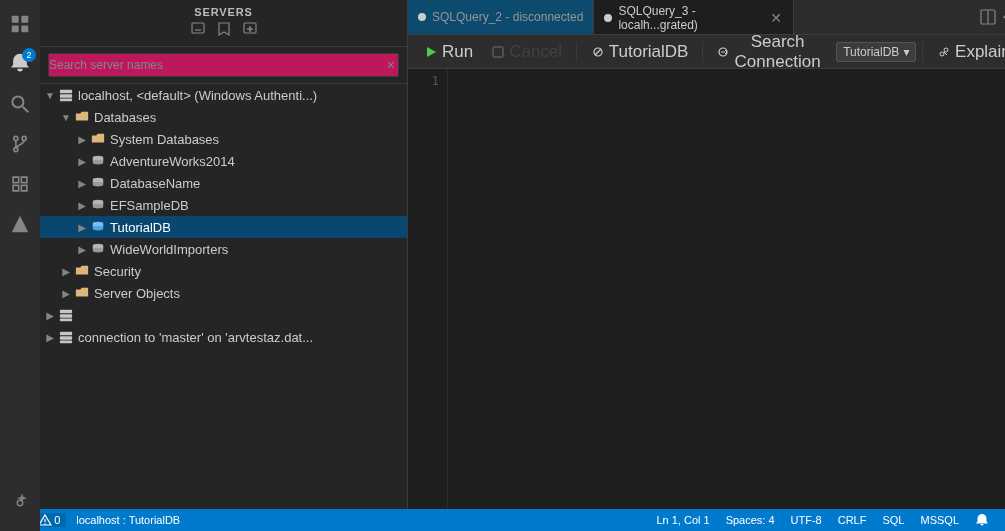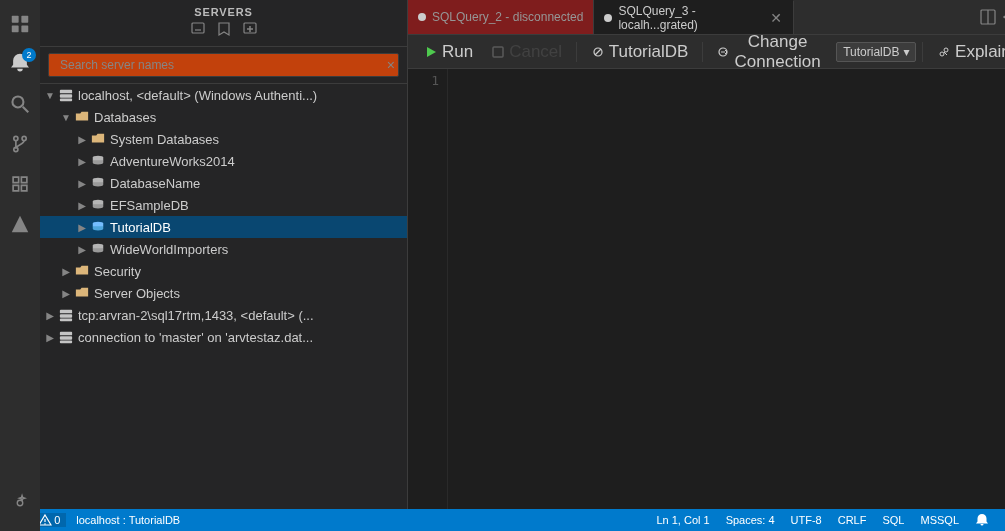--- a/index.html
+++ b/index.html
@@ -90,24 +90,24 @@
       background: #252526;
       border-bottom: 1px solid #3c3c3c;
     }
     .search-box {
       position: relative;
       display: flex;
       align-items: center;
     }
     .search-input {
       width: 100%;
-      background: #c2410c;
+      background: #be185d;
       border: 1px solid #3c3c3c;
       color: #cccccc;
-      padding: 4px 24px 4px 11px;
+      padding: 4px 24px 4px 0;
       font-size: 12px;
       outline: none;
       border-radius: 2px;
     }
     .search-input::placeholder { color: #858585; }
     .search-clear {
       position: absolute;
       right: 4px;
       color: #858585;
       cursor: pointer;
@@ -164,21 +164,21 @@
       height: 35px;
     }
     .tab {
       display: flex;
       align-items: center;
       padding: 0 10px;
       border-right: 1px solid #3c3c3c;
       cursor: pointer;
       font-size: 12px;
       color: #969696;
-      background: #7f1d1d;
+      background: #0c4a6e;
       gap: 6px;
       min-width: 120px;
       max-width: 200px;
     }
     .tab.active {
       background: #1e1e1e;
       color: #cccccc;
       border-top: 1px solid #1e1e1e;
     }
     .tab-dot {
@@ -525,21 +525,20 @@
 
       <div class="tree-item" style="padding-left:2px;">
         <div class="expand-icon">▶</div>
         <div class="tree-icon icon-server">
           <svg width="14" height="14" viewBox="0 0 16 16" fill="#c5c5c5">
               <rect x="1" y="2" width="14" height="4" rx="1" fill="#c5c5c5"></rect>
               <rect x="1" y="7" width="14" height="4" rx="1" fill="#c5c5c5"></rect>
               <rect x="1" y="12" width="14" height="3" rx="1" fill="#c5c5c5"></rect>
             </svg>
         </div>
-        <span class="tree-label">tcp:arvran-2\sql17rtm,1433, &lt;default&gt; (...</span>
       </div>
 
       <div class="tree-item" style="padding-left:2px;">
         <div class="expand-icon">▶</div>
         <div class="tree-icon icon-server">
           <svg width="14" height="14" viewBox="0 0 16 16" fill="#c5c5c5">
               <rect x="1" y="2" width="14" height="4" rx="1" fill="#c5c5c5"></rect>
               <rect x="1" y="7" width="14" height="4" rx="1" fill="#c5c5c5"></rect>
               <rect x="1" y="12" width="14" height="3" rx="1" fill="#c5c5c5"></rect>
             </svg>
@@ -606,21 +605,21 @@
         <span>TutorialDB</span>
       </button>
       <div class="toolbar-separator"></div>
       <button class="toolbar-btn">
         <div class="toolbar-btn-icon">
           <svg width="12" height="12" viewBox="0 0 12 12" fill="none">
               <circle cx="6" cy="6" r="4" stroke="#cccccc" stroke-width="1.2"></circle>
               <path d="M4 6h4M8 4l2 2-2 2" stroke="#cccccc" stroke-width="1"></path>
             </svg>
         </div>
-        <span>Change Connection</span>
+        <span>Search Connection</span>
       </button>
       <div class="db-selector">
         <span>TutorialDB</span>
         <span>▾</span>
       </div>
       <div class="toolbar-separator"></div>
       <button class="toolbar-btn">
         <div class="toolbar-btn-icon">
           <svg width="12" height="12" viewBox="0 0 12 12" fill="none">
               <circle cx="4" cy="8" r="2" stroke="#cccccc" stroke-width="1"></circle>

